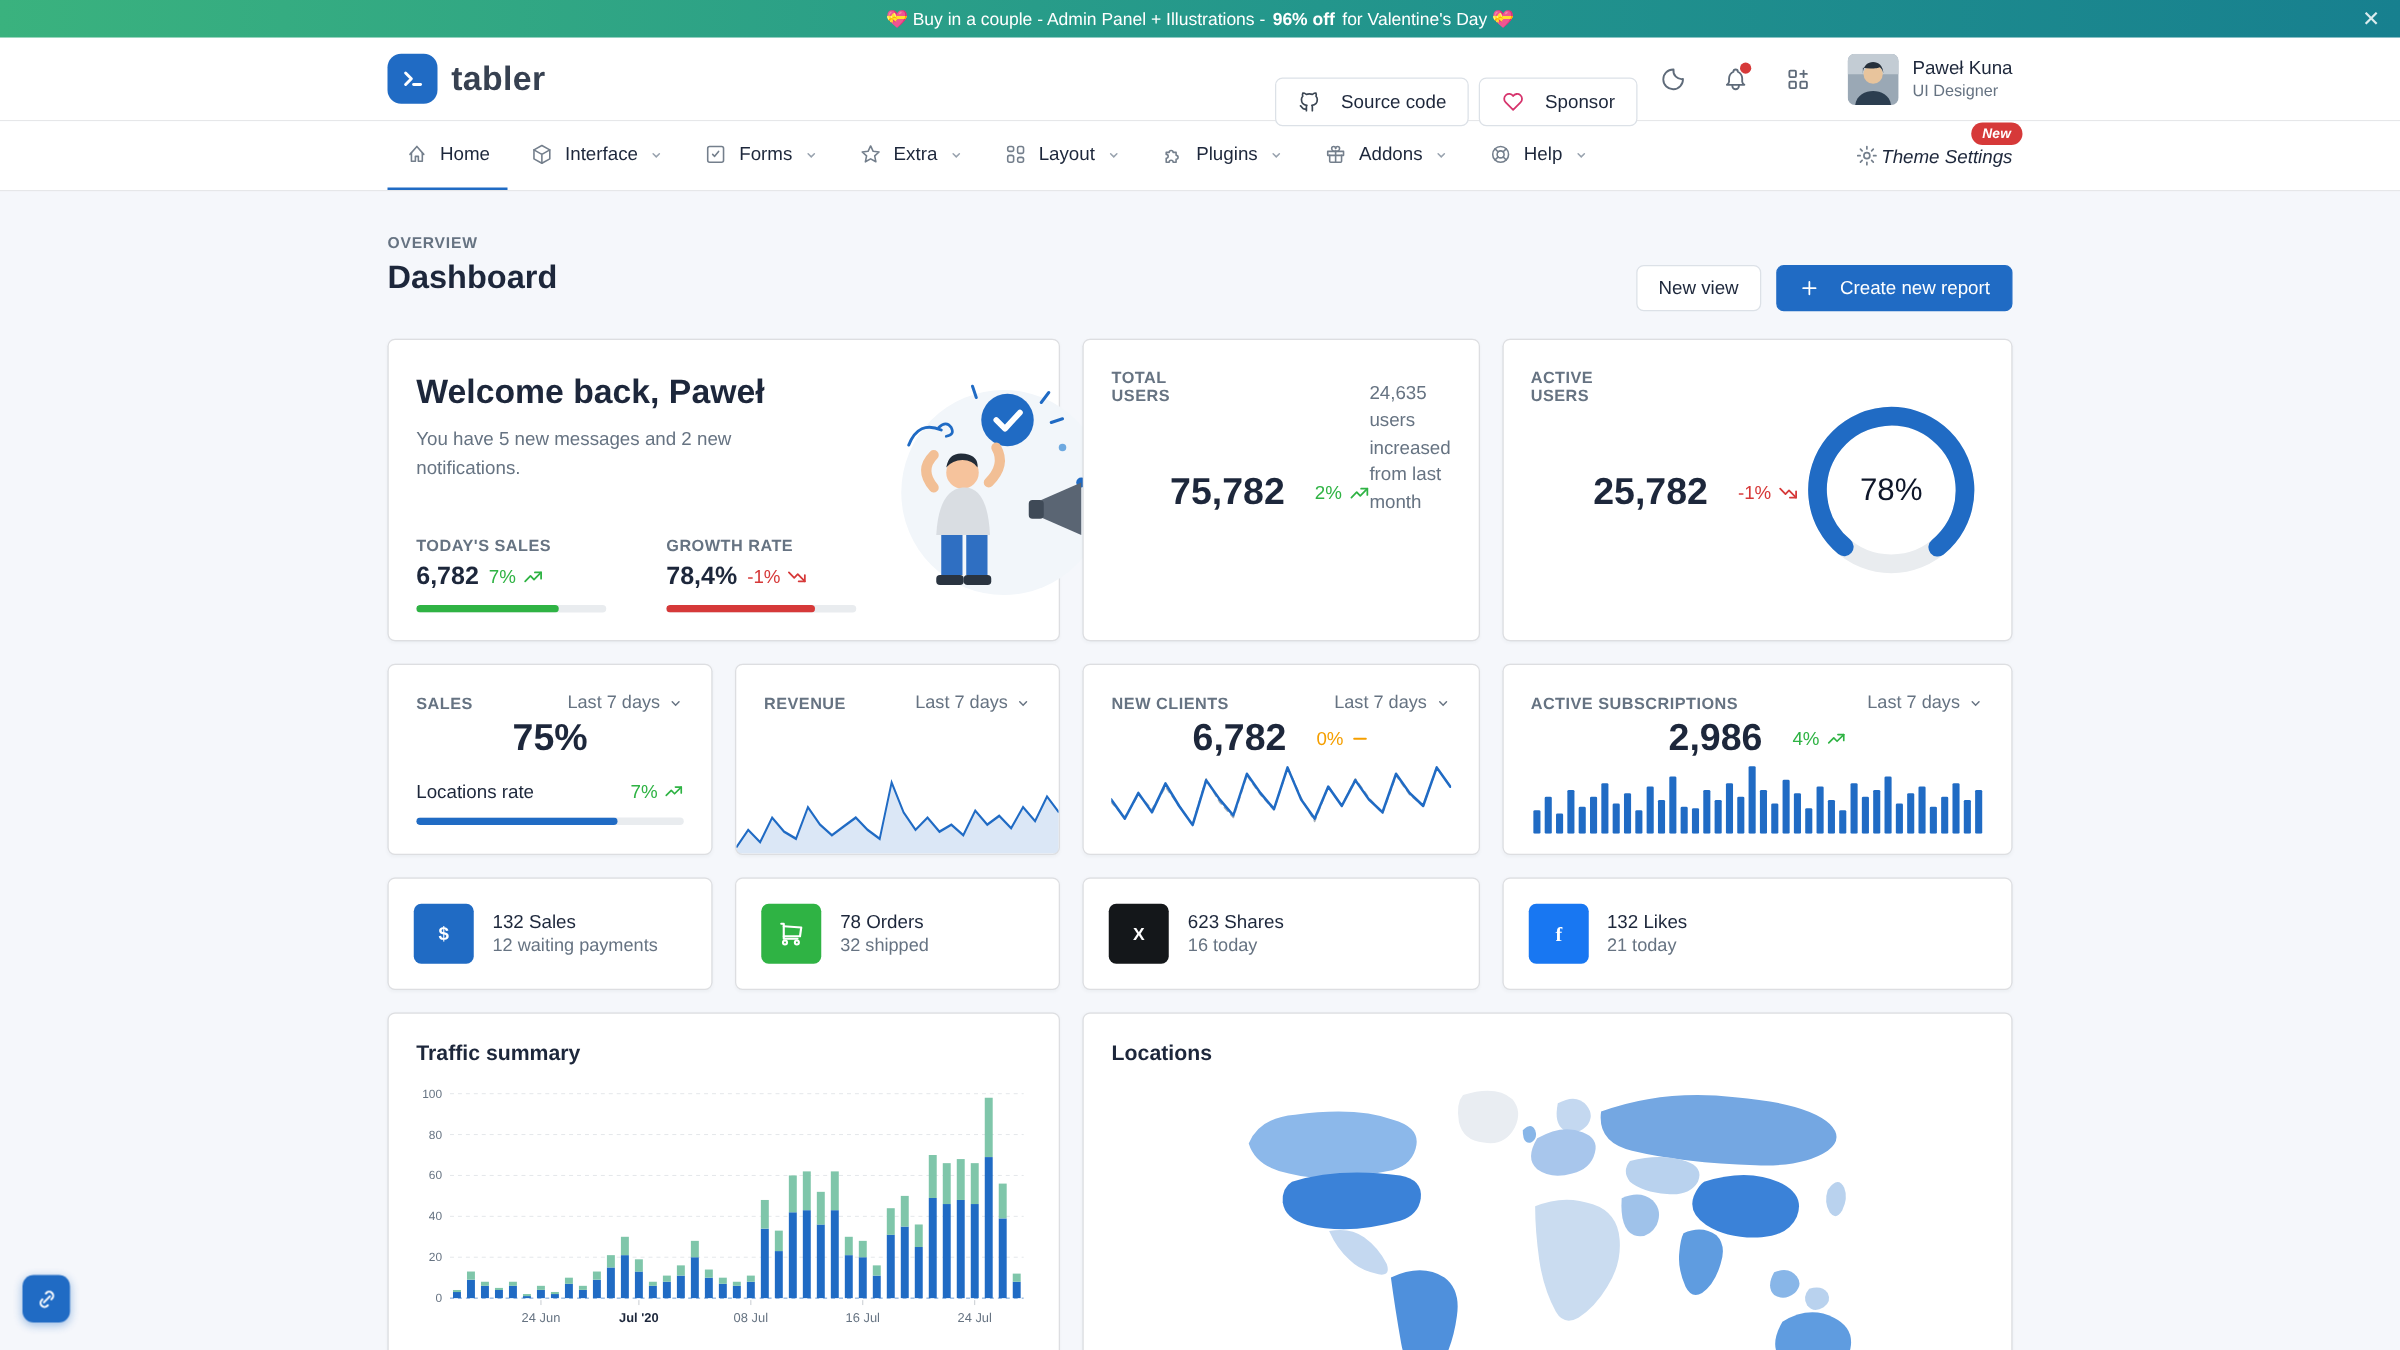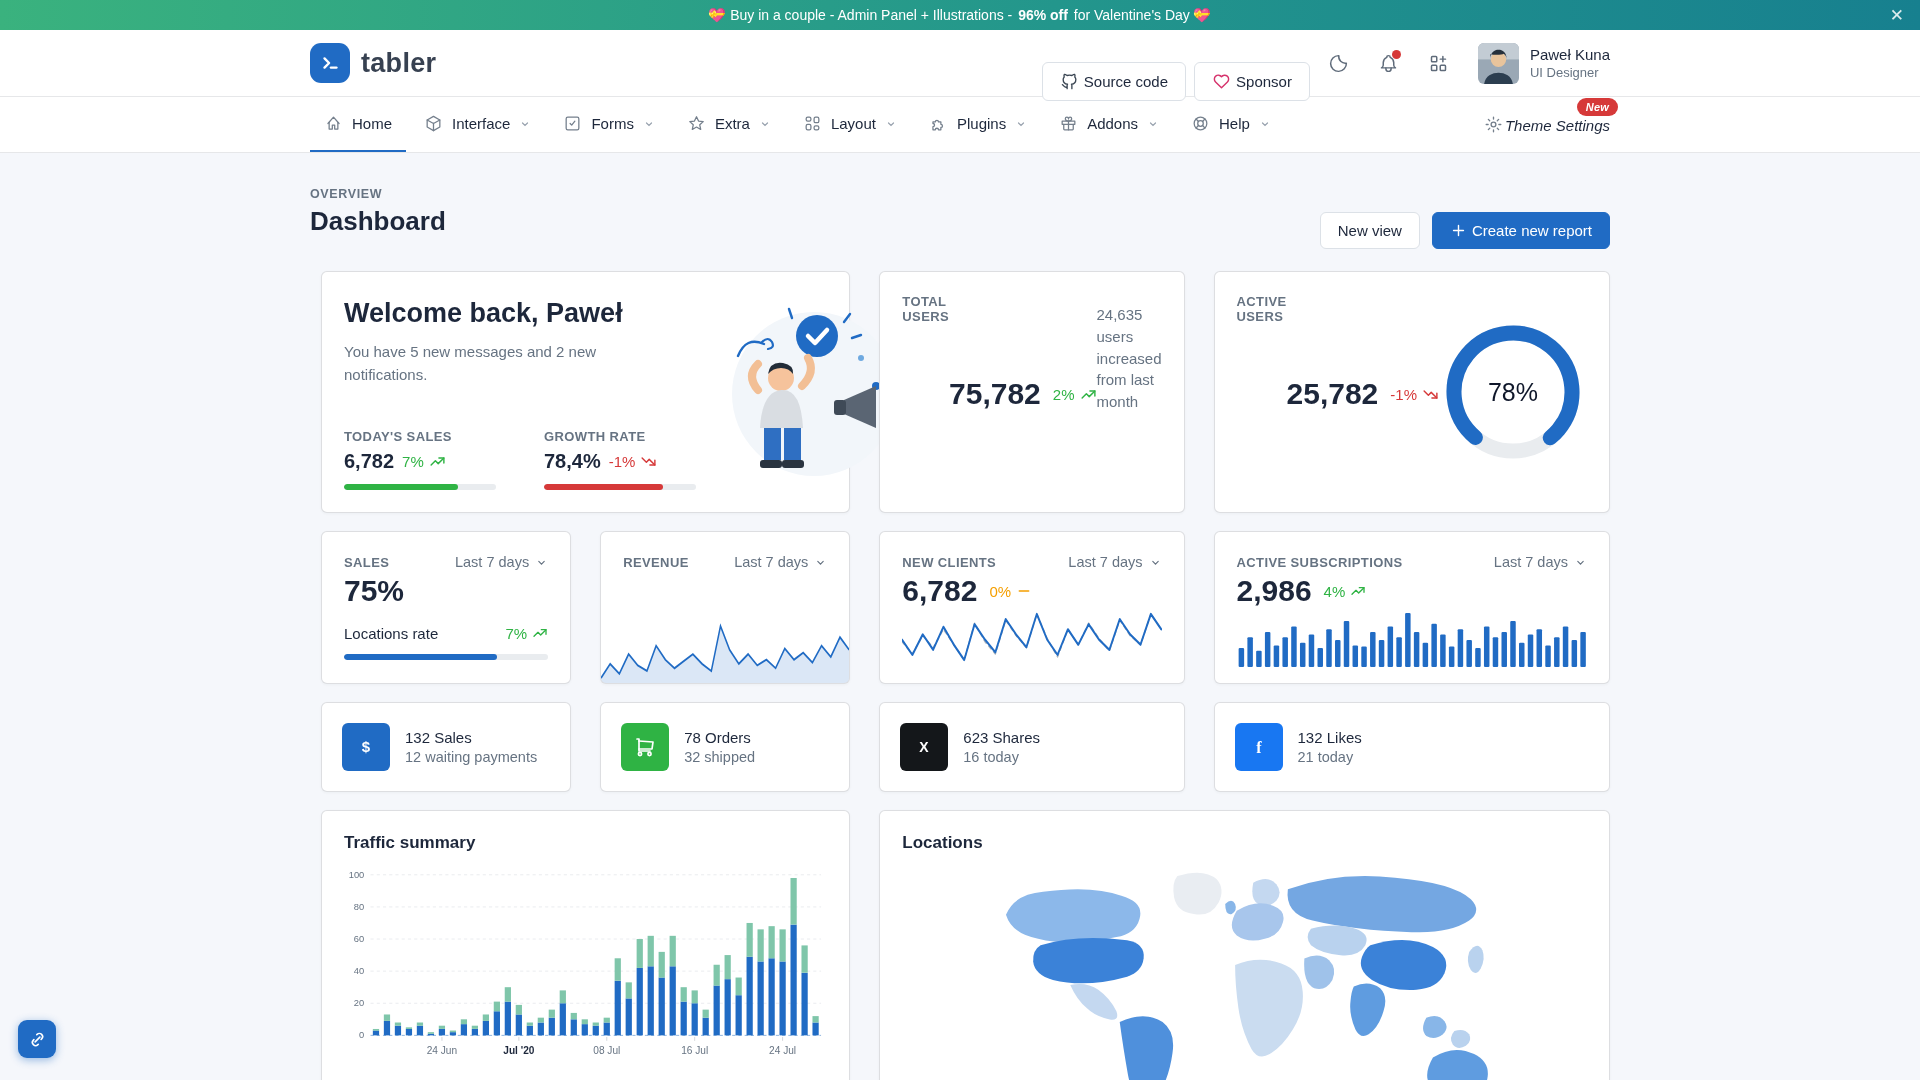--- a/index.html
+++ b/index.html
@@ -20,21 +20,21 @@
 
   
   .topbar { background:#fff; border-bottom:1px solid #e6e7e9; }
   .container { max-width:1348px; margin:0 auto; padding:0 24px; }
   .topbar-inner { display:flex; align-items:center; justify-content:space-between; height:66px; }
   .brand { display:flex; align-items:center; gap:11px; cursor:pointer; }
   .brand-mark { width:40px; height:40px; background:#206bc4; border-radius:11px;
     display:flex; align-items:center; justify-content:center; }
   .brand-name { font-size:27px; font-weight:bold; color:#374151; letter-spacing:.3px; }
   .topbar-right { display:flex; align-items:center; gap:8px; }
-  .btn { display:inline-flex; align-items:center; gap:5px; border:1px solid #dce1e7; border-radius:6px;
+  .btn { display:inline-flex; align-items:center; gap:16px; border:1px solid #dce1e7; border-radius:6px;
     padding:9px 17px; font-size:15px; background:#fff; color:#1d273b; cursor:pointer; white-space:nowrap;margin-top:37px; }
   .btn svg { flex:none; }
   .icon-btn { width:42px; height:42px; display:flex; align-items:center; justify-content:center;
     color:#5f6b7a; position:relative; cursor:pointer; border-radius:6px; }
   .notif-dot { position:absolute; top:8px; right:9px; width:9px; height:9px; border-radius:50%; background:#d63939; }
   .user { display:flex; align-items:center; gap:11px; margin-left:10px; cursor:pointer; }
   .avatar { width:41px; height:41px; border-radius:6px; overflow:hidden; flex:none; }
   .user-name { font-size:15px; color:#1d273b; }
   .user-role { font-size:13px; color:#667382; margin-top:2px; }
 
@@ -55,21 +55,21 @@
 
   
   .page-head { display:flex; justify-content:space-between; align-items:center; margin:22px 0 22px; }
   .pretitle { font-size:12.5px; font-weight:bold; letter-spacing:.05em; color:#667382; text-transform:uppercase; }
   .title { font-size:26px; font-weight:bold; margin-top:5px; }
   .head-actions { display:flex; gap:12px; }
   .btn-primary { background:#206bc4; color:#fff; border-color:#206bc4; }
 
   .grid { display:grid; grid-template-columns:repeat(4,1fr); gap:18px; padding-bottom:26px; }
   .card { background:#fff; border:1px solid rgba(98,105,118,.22); border-radius:6px;
-    box-shadow:0 1px 3px rgba(35,46,60,.04);margin-left:11px; }
+    box-shadow:0 1px 3px rgba(35,46,60,.04); }
   .card-pad { padding:22px; }
   .span2 { grid-column:span 2; }
 
   .subheader { font-size:13px; font-weight:bold; color:#667382; text-transform:uppercase; letter-spacing:.03em; }
   .big { font-size:30px; font-weight:bold; line-height:1.15; }
   .delta { font-size:15px; display:inline-flex; align-items:center; gap:5px; }
   .delta.green { color:#2fb344; } .delta.red { color:#d63939; } .delta.yellow { color:#f59f00; }
   .period { display:flex; align-items:center; gap:6px; color:#667382; font-size:14.5px; cursor:pointer; }
 
   
@@ -77,21 +77,21 @@
   .welcome-left { display:flex; flex-direction:column; }
   .welcome-title { font-size:27px; font-weight:bold; margin:4px 0 12px; }
   .welcome-sub { font-size:15px; color:#667382; max-width:300px; line-height:1.5; }
   .welcome-stats { display:flex; gap:48px; margin-top:auto; }
   .wstat-value-row { display:flex; align-items:center; gap:8px; margin-top:6px; }
   .wstat-value { font-size:20px; font-weight:bold; }
   .progress { width:152px; height:6px; background:#e9ecef; border-radius:3px; margin-top:11px; overflow:hidden; }
   .progress i { display:block; height:100%; border-radius:3px; }
 
   .kpi-col { display:flex; flex-direction:row; min-height:238px; }
-  .value-row { display:flex; align-items:center; gap:12px; margin-top:4px; }
+  .value-row { display:flex; align-items:center; gap:24px; margin-top:4px;justify-content:center; }
   .desc { font-size:15px; color:#667382; margin-top:10px; line-height:1.45; }
   .spark-wrap { margin-top:auto; }
   .donut-wrap { margin:auto; position:relative; }
   .donut-label { position:absolute; inset:0; display:flex; align-items:center; justify-content:center;
     font-size:25px; color:#0f172a; }
 
   
   .kpi { display:flex; flex-direction:column; height:153px; position:relative; overflow:hidden; }
   .kpi-head { display:flex; justify-content:space-between; align-items:center; }
   .kpi-body-row { display:flex; justify-content:space-between; align-items:center; margin-top:16px; font-size:15px; }

